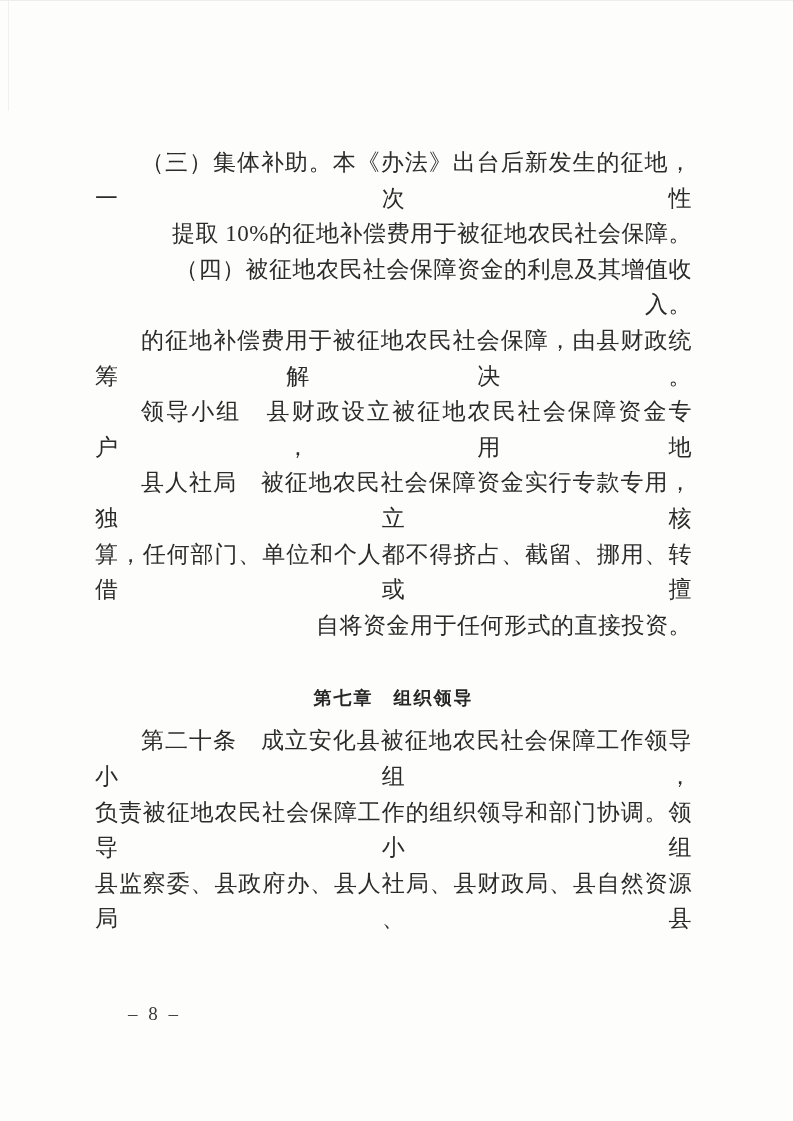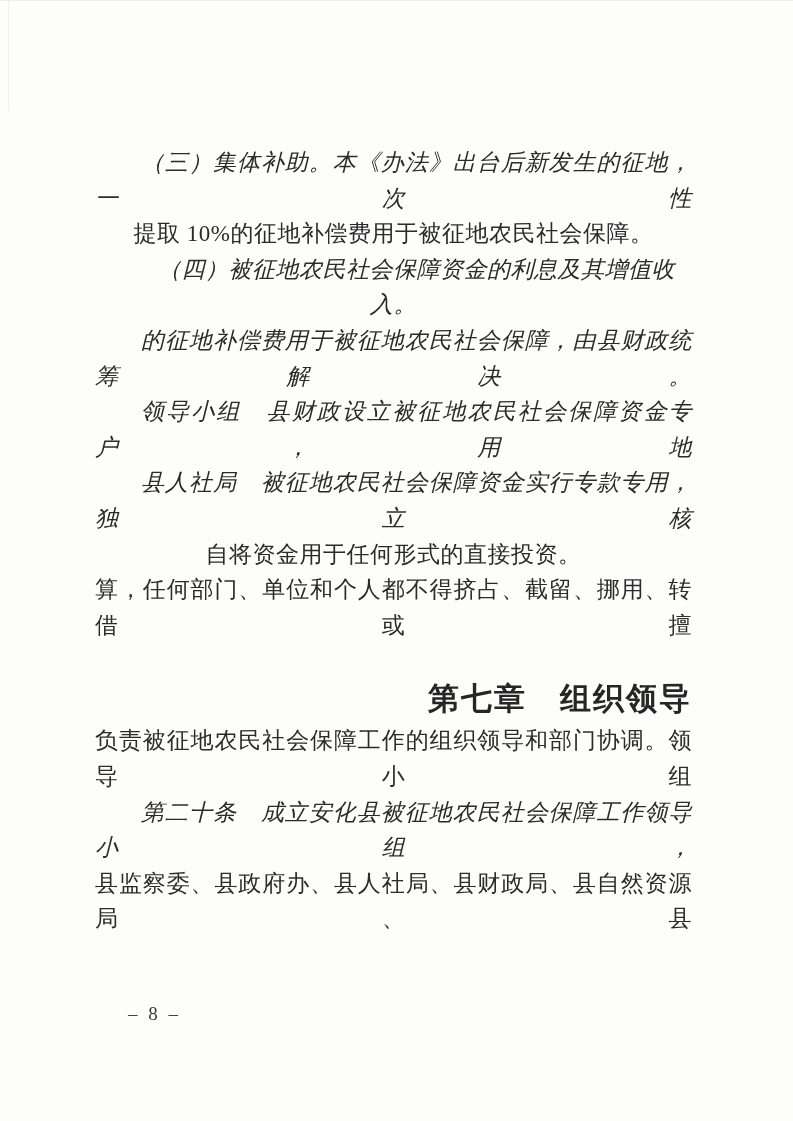--- a/index.html
+++ b/index.html
@@ -32,37 +32,36 @@
     position: absolute;
     left: 95px;
     top: 144px;
     width: 597px;
   }
   .line {
     font-size: 23px;
     line-height: 35.6px;
     letter-spacing: 0.5px;
     white-space: normal;
-    text-align: center;
+    text-align: right;
   }
   .line.indent {
     text-indent: 46px;
-    font-style: italic;
   }
   .line.fill {
     text-align: justify;
     text-align-last: justify;
   }
   .chapter {
     margin: 40px 0 8px 0;
-    font-family: Liberation Sans, sans-serif;
+    font-family: Liberation Mono, monospace;
     font-weight: bold;
-    font-size: 31px;
+    font-size: 18px;
     line-height: 32px;
-    text-align: right;
+    text-align: center;
     letter-spacing: 2px;
     color: #262626;
   }
   .page-number {
     position: absolute;
     left: 128px;
     top: 1002px;
     font-size: 19px;
     letter-spacing: 3px;
     color: #3a3a3a;
@@ -74,25 +73,25 @@
 <div class="page">
   <div class="scan-edge"></div>
 
   <div class="text-block">
     <div class="line indent fill">（三）集体补助。本《办法》出台后新发生的征地，一次性</div>
     <div class="line">提取 10%的征地补偿费用于被征地农民社会保障。</div>
     <div class="line indent">（四）被征地农民社会保障资金的利息及其增值收入。</div>
     <div class="line indent fill">的征地补偿费用于被征地农民社会保障，由县财政统筹解决。</div>
     <div class="line indent fill">领导小组　县财政设立被征地农民社会保障资金专户，用地</div>
     <div class="line indent fill">县人社局　被征地农民社会保障资金实行专款专用，独立核</div>
+    <div class="line fill">算，任何部门、单位和个人都不得挤占、截留、挪用、转借或擅</div>
     <div class="line">自将资金用于任何形式的直接投资。</div>
-    <div class="line fill">算，任何部门、单位和个人都不得挤占、截留、挪用、转借或擅</div>
 
     <h2 class="chapter">第七章　组织领导</h2>
 
+    <div class="line indent fill">第二十条　成立安化县被征地农民社会保障工作领导小组，</div>
     <div class="line fill">负责被征地农民社会保障工作的组织领导和部门协调。领导小组</div>
-    <div class="line indent fill">第二十条　成立安化县被征地农民社会保障工作领导小组，</div>
     <div class="line fill">县监察委、县政府办、县人社局、县财政局、县自然资源局、县</div>
 
   </div>
 
   <div class="page-number">– 8 –</div>
 </div>
 
 </body></html>

